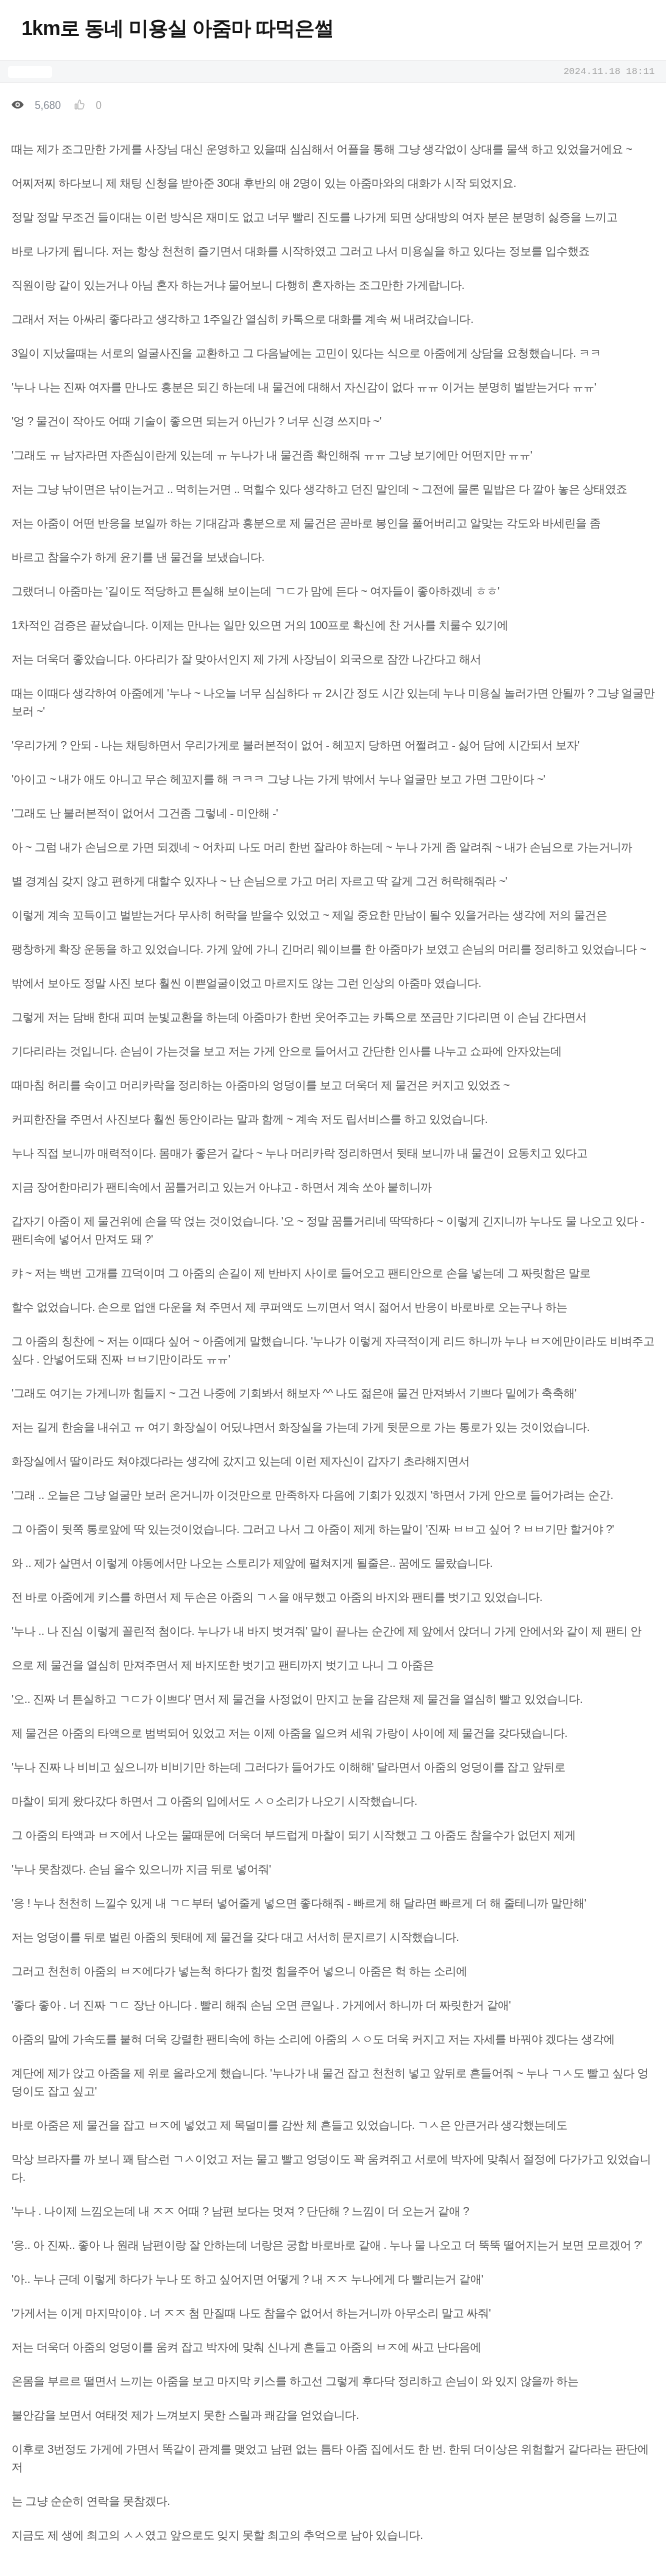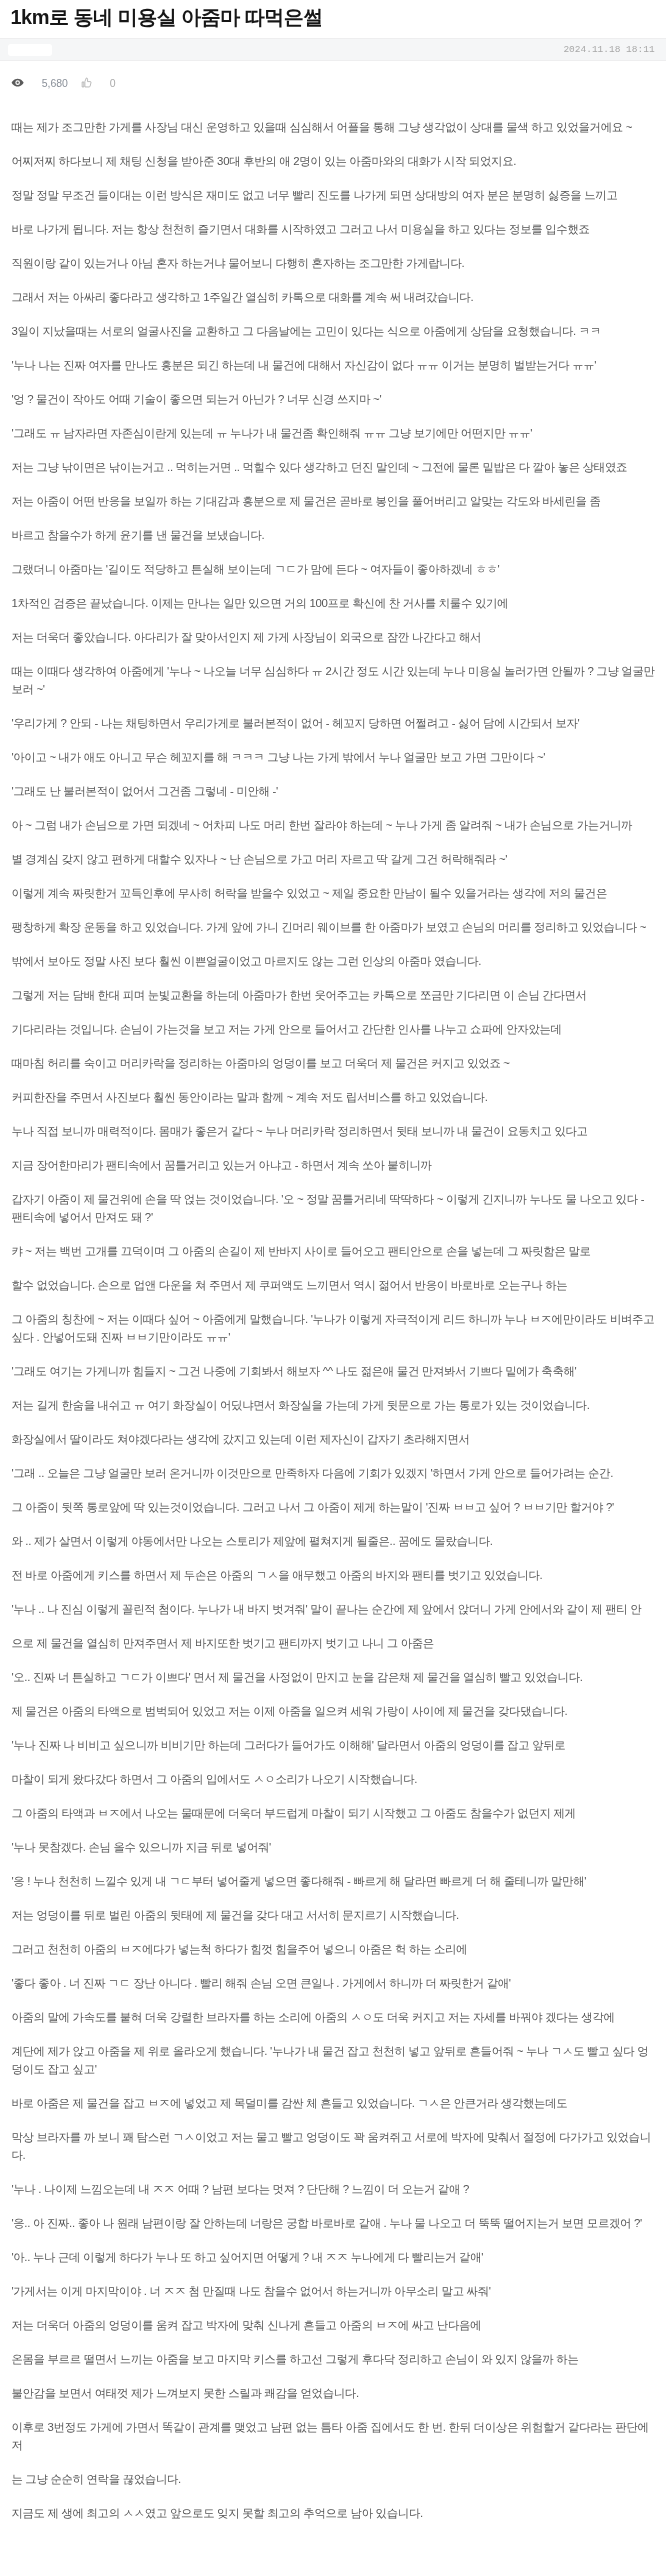--- a/index.html
+++ b/index.html
@@ -5,21 +5,21 @@
   html, body {
     margin: 0;
     padding: 0;
     background: #ffffff;
     width: 666px;
     font-family: "Liberation Sans", "DejaVu Sans", sans-serif;
   }
   .page-wrap { width: 666px; }
   .title-area { padding: 3.8px 11.4px 7.6px 9.5px; }
   .post-title {
-    margin: 1px;
+    margin: 12px;
     font-size: 20px;
     line-height: 25px;
     font-weight: bold;
     color: #161616;
     letter-spacing: -0.5px;
   }
   .meta-bar {
     height: 21px;
     background: #f5f6f7;
     border-top: 1px solid #eeeeef;
@@ -42,21 +42,21 @@
     letter-spacing: 0;
   }
   .stats-row {
     display: flex;
     align-items: center;
     gap: 13.3px;
     padding: 15px 11.4px 0 11.4px;
     font-size: 10.5px;
     color: #999;
   }
-  .stat { display: inline-flex; align-items: center; gap: 17px; text-align: right; }
+  .stat { display: inline-flex; align-items: center; gap: 10px; text-align: right; }
   .stat svg { display: block; }
   .views-count { color: #8a9099; }
   .likes-count { color: #aaaaaa; }
   .content {
     padding: 28.5px 11.4px 23px 11.4px;
   }
   .content p {
     margin: 0 0 16px 0;
     font-size: 11.4px;
     line-height: 18px;
@@ -115,21 +115,21 @@
       <p>바르고 참을수가 하게 윤기를 낸 물건을 보냈습니다.</p>
       <p>그랬더니 아줌마는 '길이도 적당하고 튼실해 보이는데 ㄱㄷ가 맘에 든다 ~ 여자들이 좋아하겠네 ㅎㅎ'</p>
       <p>1차적인 검증은 끝났습니다. 이제는 만나는 일만 있으면 거의 100프로 확신에 찬 거사를 치룰수 있기에</p>
       <p>저는 더욱더 좋았습니다. 아다리가 잘 맞아서인지 제 가게 사장님이 외국으로 잠깐 나간다고 해서</p>
       <p>때는 이때다 생각하여 아줌에게 '누나 ~ 나오늘 너무 심심하다 ㅠ 2시간 정도 시간 있는데 누나 미용실 놀러가면 안될까 ? 그냥 얼굴만 보러 ~'</p>
       <p>'우리가게 ? 안되 - 나는 채팅하면서 우리가게로 불러본적이 없어 - 헤꼬지 당하면 어쩔려고 - 싫어 담에 시간되서 보자'</p>
       <p>'아이고 ~ 내가 애도 아니고 무슨 헤꼬지를 해 ㅋㅋㅋ 그냥 나는 가게 밖에서 누나 얼굴만 보고 가면 그만이다 ~'</p>
       <p>'그래도 난 불러본적이 없어서 그건좀 그렇네 - 미안해 -'</p>
       <p>아 ~ 그럼 내가 손님으로 가면 되겠네 ~ 어차피 나도 머리 한번 잘라야 하는데 ~ 누나 가게 좀 알려줘 ~ 내가 손님으로 가는거니까</p>
       <p>별 경계심 갖지 않고 편하게 대할수 있자나 ~ 난 손님으로 가고 머리 자르고 딱 갈게 그건 허락해줘라 ~'</p>
-      <p>이렇게 계속 짜릿한거 꼬득인후에 무사히 허락을 받을수 있었고 ~ 제일 중요한 만남이 될수 있을거라는 생각에 저의 물건은</p>
+      <p>이렇게 계속 꼬득이고 벌받는거다 무사히 허락을 받을수 있었고 ~ 제일 중요한 만남이 될수 있을거라는 생각에 저의 물건은</p>
       <p>팽창하게 확장 운동을 하고 있었습니다. 가게 앞에 가니 긴머리 웨이브를 한 아줌마가 보였고 손님의 머리를 정리하고 있었습니다 ~</p>
       <p>밖에서 보아도 정말 사진 보다 훨씬 이쁜얼굴이었고 마르지도 않는 그런 인상의 아줌마 였습니다.</p>
       <p>그렇게 저는 담배 한대 피며 눈빛교환을 하는데 아줌마가 한번 웃어주고는 카톡으로 쪼금만 기다리면 이 손님 간다면서</p>
       <p>기다리라는 것입니다. 손님이 가는것을 보고 저는 가게 안으로 들어서고 간단한 인사를 나누고 쇼파에 안자았는데</p>
       <p>때마침 허리를 숙이고 머리카락을 정리하는 아줌마의 엉덩이를 보고 더욱더 제 물건은 커지고 있었죠 ~</p>
       <p>커피한잔을 주면서 사진보다 훨씬 동안이라는 말과 함께 ~ 계속 저도 립서비스를 하고 있었습니다.</p>
       <p>누나 직접 보니까 매력적이다. 몸매가 좋은거 같다 ~ 누나 머리카락 정리하면서 뒷태 보니까 내 물건이 요동치고 있다고</p>
       <p>지금 장어한마리가 팬티속에서 꿈틀거리고 있는거 아냐고 - 하면서 계속 쏘아 붙히니까</p>
       <p>갑자기 아줌이 제 물건위에 손을 딱 얹는 것이었습니다. '오 ~ 정말 꿈틀거리네 딱딱하다 ~ 이렇게 긴지니까 누나도 물 나오고 있다 - 팬티속에 넣어서 만져도 돼 ?'</p>
       <p>캬 ~ 저는 백번 고개를 끄덕이며 그 아줌의 손길이 제 반바지 사이로 들어오고 팬티안으로 손을 넣는데 그 짜릿함은 말로</p>
@@ -147,30 +147,30 @@
       <p>'오.. 진짜 너 튼실하고 ㄱㄷ가 이쁘다' 면서 제 물건을 사정없이 만지고 눈을 감은채 제 물건을 열심히 빨고 있었습니다.</p>
       <p>제 물건은 아줌의 타액으로 범벅되어 있었고 저는 이제 아줌을 일으켜 세워 가랑이 사이에 제 물건을 갖다댔습니다.</p>
       <p>'누나 진짜 나 비비고 싶으니까 비비기만 하는데 그러다가 들어가도 이해해' 달라면서 아줌의 엉덩이를 잡고 앞뒤로</p>
       <p>마찰이 되게 왔다갔다 하면서 그 아줌의 입에서도 ㅅㅇ소리가 나오기 시작했습니다.</p>
       <p>그 아줌의 타액과 ㅂㅈ에서 나오는 물때문에 더욱더 부드럽게 마찰이 되기 시작했고 그 아줌도 참을수가 없던지 제게</p>
       <p>'누나 못참겠다. 손님 올수 있으니까 지금 뒤로 넣어줘'</p>
       <p>'응 ! 누나 천천히 느낄수 있게 내 ㄱㄷ부터 넣어줄게 넣으면 좋다해줘 - 빠르게 해 달라면 빠르게 더 해 줄테니까 말만해'</p>
       <p>저는 엉덩이를 뒤로 벌린 아줌의 뒷태에 제 물건을 갖다 대고 서서히 문지르기 시작했습니다.</p>
       <p>그러고 천천히 아줌의 ㅂㅈ에다가 넣는척 하다가 힘껏 힘을주어 넣으니 아줌은 헉 하는 소리에</p>
       <p>'좋다 좋아 . 너 진짜 ㄱㄷ 장난 아니다 . 빨리 해줘 손님 오면 큰일나 . 가게에서 하니까 더 짜릿한거 같애'</p>
-      <p>아줌의 말에 가속도를 붙혀 더욱 강렬한 브라자를 하는 소리에 아줌의 ㅅㅇ도 더욱 커지고 저는 자세를 바꿔야 겠다는 생각에</p>
+      <p>아줌의 말에 가속도를 붙혀 더욱 강렬한 팬티속에 하는 소리에 아줌의 ㅅㅇ도 더욱 커지고 저는 자세를 바꿔야 겠다는 생각에</p>
       <p>계단에 제가 앉고 아줌을 제 위로 올라오게 했습니다. '누나가 내 물건 잡고 천천히 넣고 앞뒤로 흔들어줘 ~ 누나 ㄱㅅ도 빨고 싶다 엉덩이도 잡고 싶고'</p>
       <p>바로 아줌은 제 물건을 잡고 ㅂㅈ에 넣었고 제 목덜미를 감싼 체 흔들고 있었습니다. ㄱㅅ은 안큰거라 생각했는데도</p>
       <p>막상 브라자를 까 보니 꽤 탐스런 ㄱㅅ이었고 저는 물고 빨고 엉덩이도 꽉 움켜쥐고 서로에 박자에 맞춰서 절정에 다가가고 있었습니다.</p>
       <p>'누나 . 나이제 느낌오는데 내 ㅈㅈ 어때 ? 남편 보다는 멋져 ? 단단해 ? 느낌이 더 오는거 같애 ?</p>
       <p>'응.. 아 진짜.. 좋아 나 원래 남편이랑 잘 안하는데 너랑은 궁합 바로바로 같애 . 누나 물 나오고 더 뚝뚝 떨어지는거 보면 모르겠어 ?'</p>
       <p>'아.. 누나 근데 이렇게 하다가 누나 또 하고 싶어지면 어떻게 ? 내 ㅈㅈ 누나에게 다 빨리는거 같애'</p>
       <p>'가게서는 이게 마지막이야 . 너 ㅈㅈ 첨 만질때 나도 참을수 없어서 하는거니까 아무소리 말고 싸줘'</p>
       <p>저는 더욱더 아줌의 엉덩이를 움켜 잡고 박자에 맞춰 신나게 흔들고 아줌의 ㅂㅈ에 싸고 난다음에</p>
       <p>온몸을 부르르 떨면서 느끼는 아줌을 보고 마지막 키스를 하고선 그렇게 후다닥 정리하고 손님이 와 있지 않을까 하는</p>
       <p>불안감을 보면서 여태껏 제가 느껴보지 못한 스릴과 쾌감을 얻었습니다.</p>
       <p>이후로 3번정도 가게에 가면서 똑같이 관계를 맺었고 남편 없는 틈타 아줌 집에서도 한 번. 한뒤 더이상은 위험할거 같다라는 판단에 저</p>
-      <p>는 그냥 순순히 연락을 끊었습니다.</p>
+      <p>는 그냥 순순히 연락을 못참겠다.</p>
       <p>지금도 제 생에 최고의 ㅅㅅ였고 앞으로도 잊지 못할 최고의 추억으로 남아 있습니다.</p>
     </div>
 
 </div>
 
 
 </body></html>

